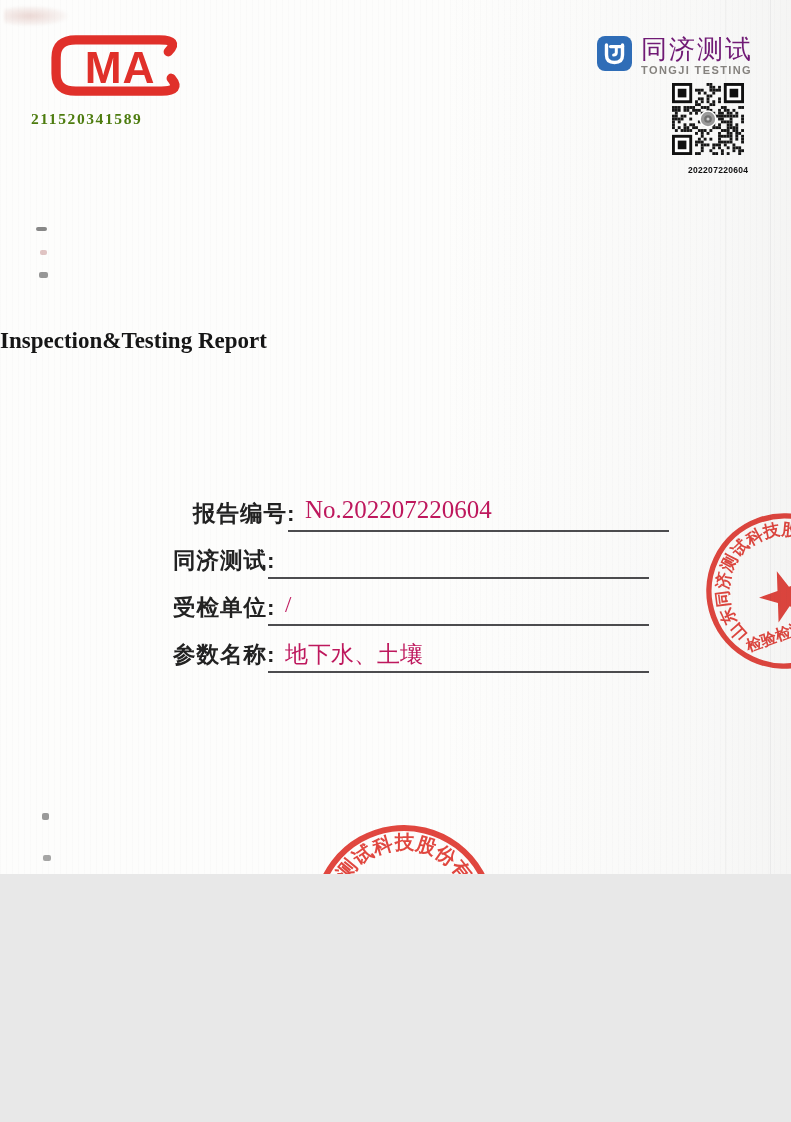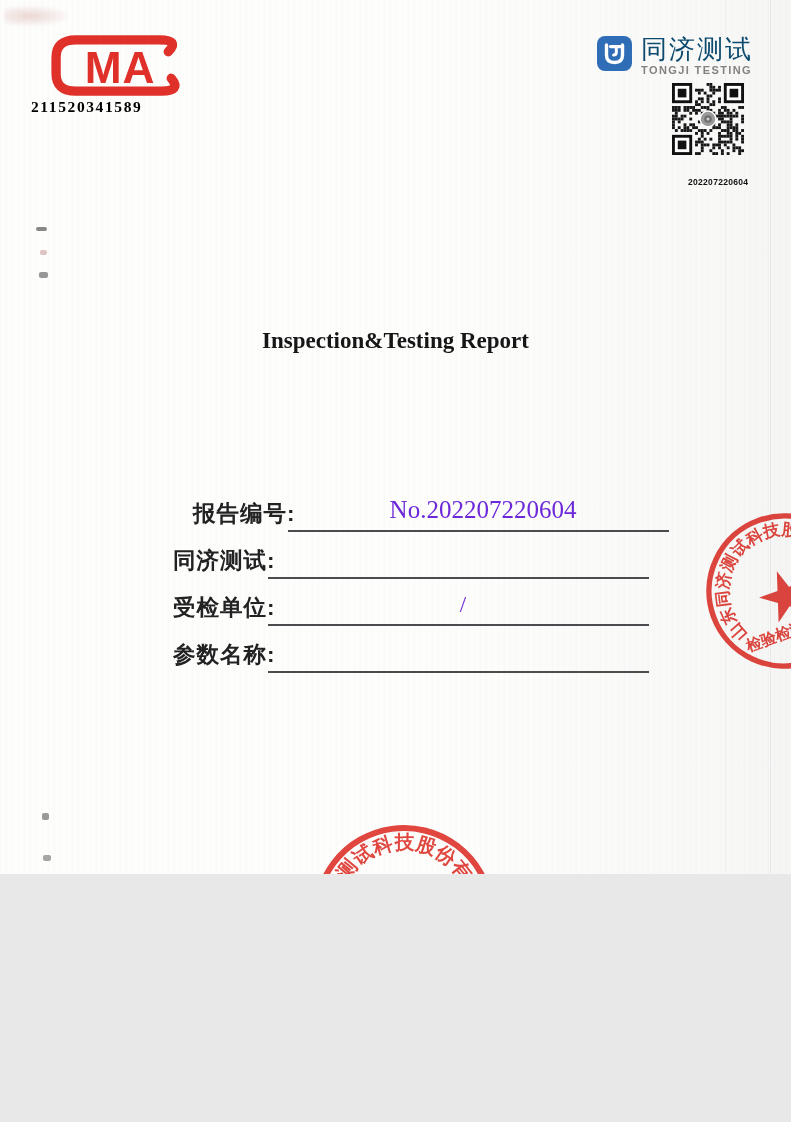--- a/index.html
+++ b/index.html
@@ -15,44 +15,44 @@
       linear-gradient(90deg, transparent 55%, rgba(120,120,125,0.035) 90%, rgba(110,110,115,0.06) 100%);
   }
   .vline{position:absolute;top:0;bottom:0;width:1px;background:rgba(90,90,100,0.05);}
   .artifact{position:absolute;border-radius:2px;filter:blur(0.6px);}
   .smudge-top{position:absolute;left:4px;top:6px;width:64px;height:20px;
     background:radial-gradient(ellipse at 40% 50%, rgba(190,120,110,0.28), rgba(190,130,120,0.08) 60%, transparent 75%);
     filter:blur(1px);}
 
   
   .cma-block{position:absolute;left:31px;top:35px;}
-  .cma-number{margin-top:1px;font-weight:bold;font-size:15.5px;letter-spacing:1.6px;color:#000000;}
+  .cma-number{margin-top:13px;font-weight:bold;font-size:15.5px;letter-spacing:1.6px;color:#4d7c0f;}
   
   .tj-block{position:absolute;left:597px;top:36px;display:flex;align-items:flex-start;}
   .tj-badge{width:35px;height:35px;border-radius:8px;background:#2f6db7;flex:0 0 auto;}
   .tj-names{margin-left:9px;font-family:"Liberation Sans","DejaVu Sans",sans-serif;}
-  .tj-cn{font-size:26px;line-height:26px;letter-spacing:2px;color:#0c4a6e;font-weight:500;}
+  .tj-cn{font-size:26px;line-height:26px;letter-spacing:2px;color:#701a75;font-weight:500;}
   .tj-en{margin-top:3px;font-size:11px;line-height:11px;letter-spacing:1.4px;color:#85827e;font-weight:bold;}
   
   .qr-block{position:absolute;left:672px;top:83px;width:76px;}
-  .qr-caption{margin-top:18px;margin-left:16px;font-family:"Liberation Sans","DejaVu Sans",sans-serif;
+  .qr-caption{margin-top:6px;margin-left:16px;font-family:"Liberation Sans","DejaVu Sans",sans-serif;
     font-weight:bold;font-size:8.5px;letter-spacing:0.3px;color:#111;white-space:nowrap;}
 
   
   .title-cn{position:absolute;left:0;top:238px;width:100%;text-align:center;
     font-size:61px;line-height:70px;font-weight:bold;letter-spacing:0.38em;text-indent:0.38em;color:#161616;}
-  .title-en{position:absolute;left:0;top:328px;width:100%;text-align:center;
+  .title-en{position:absolute;left:0;top:328px;width:100%;
     font-size:23px;font-weight:bold;color:#161616;}
 
   
   .form{position:absolute;left:0;top:0;width:100%;}
   .form-row{position:absolute;left:0;width:100%;height:40px;}
   .form-label{position:absolute;left:173px;top:0;font-family:"Liberation Sans","DejaVu Sans",sans-serif;
     font-weight:bold;font-size:22.5px;letter-spacing:1px;color:#222;}
-  .form-value{position:absolute;left:272px;width:382px;top:0;text-align:center;font-size:23px;color:#6d28d9;}
+  .form-value{position:absolute;left:285px;width:382px;top:0;text-align:left;font-size:23px;color:#be185d;}
   .form-line{position:absolute;left:268px;width:381px;top:32px;border-bottom:2px solid rgba(45,45,48,0.85);}
   .row-0{top:498px;margin-left:20px;} .row-1{top:545px;} .row-2{top:592px;} .row-3{top:639px;padding-left:33px;}
   .row-0 .form-value{font-size:25px;top:-2px;}
 
   
   .footer-cn{position:absolute;left:0;top:892px;width:100%;text-align:center;
     font-size:24px;font-weight:bold;letter-spacing:-1px;color:#1a1a1a;}
   .footer-en{position:absolute;left:0;top:930px;width:100%;text-align:left;
     font-size:15.5px;font-weight:bold;letter-spacing:0.5px;word-spacing:4px;color:#1a1a1a;}
 
@@ -339,20 +339,21 @@
       <span class="form-label">同济测试:</span>
       <span class="form-line"></span>
     </div>
     <div class="form-row row-2">
       <span class="form-label">受检单位:</span>
       <span class="form-value">/</span>
       <span class="form-line"></span>
     </div>
     <div class="form-row row-3">
       <span class="form-label">参数名称:</span>
+      <span class="form-value">地下水、土壤</span>
       <span class="form-line"></span>
     </div>
   </div>
 
   <div class="footer-cn">山东同济测试科技股份有限公司</div>
   <div class="footer-en">Shandong Tongji Testing Technology Co.,Ltd</div>
 
   <div class="stamp stamp-right" id="stamp-right"><svg width="170" height="170" viewBox="0 0 170 170">
       <defs>
           <path id="arc-stamp-right" d="M 36.5 113.0 A 56 56 0 1 1 133.5 113.0" fill="none"></path>

